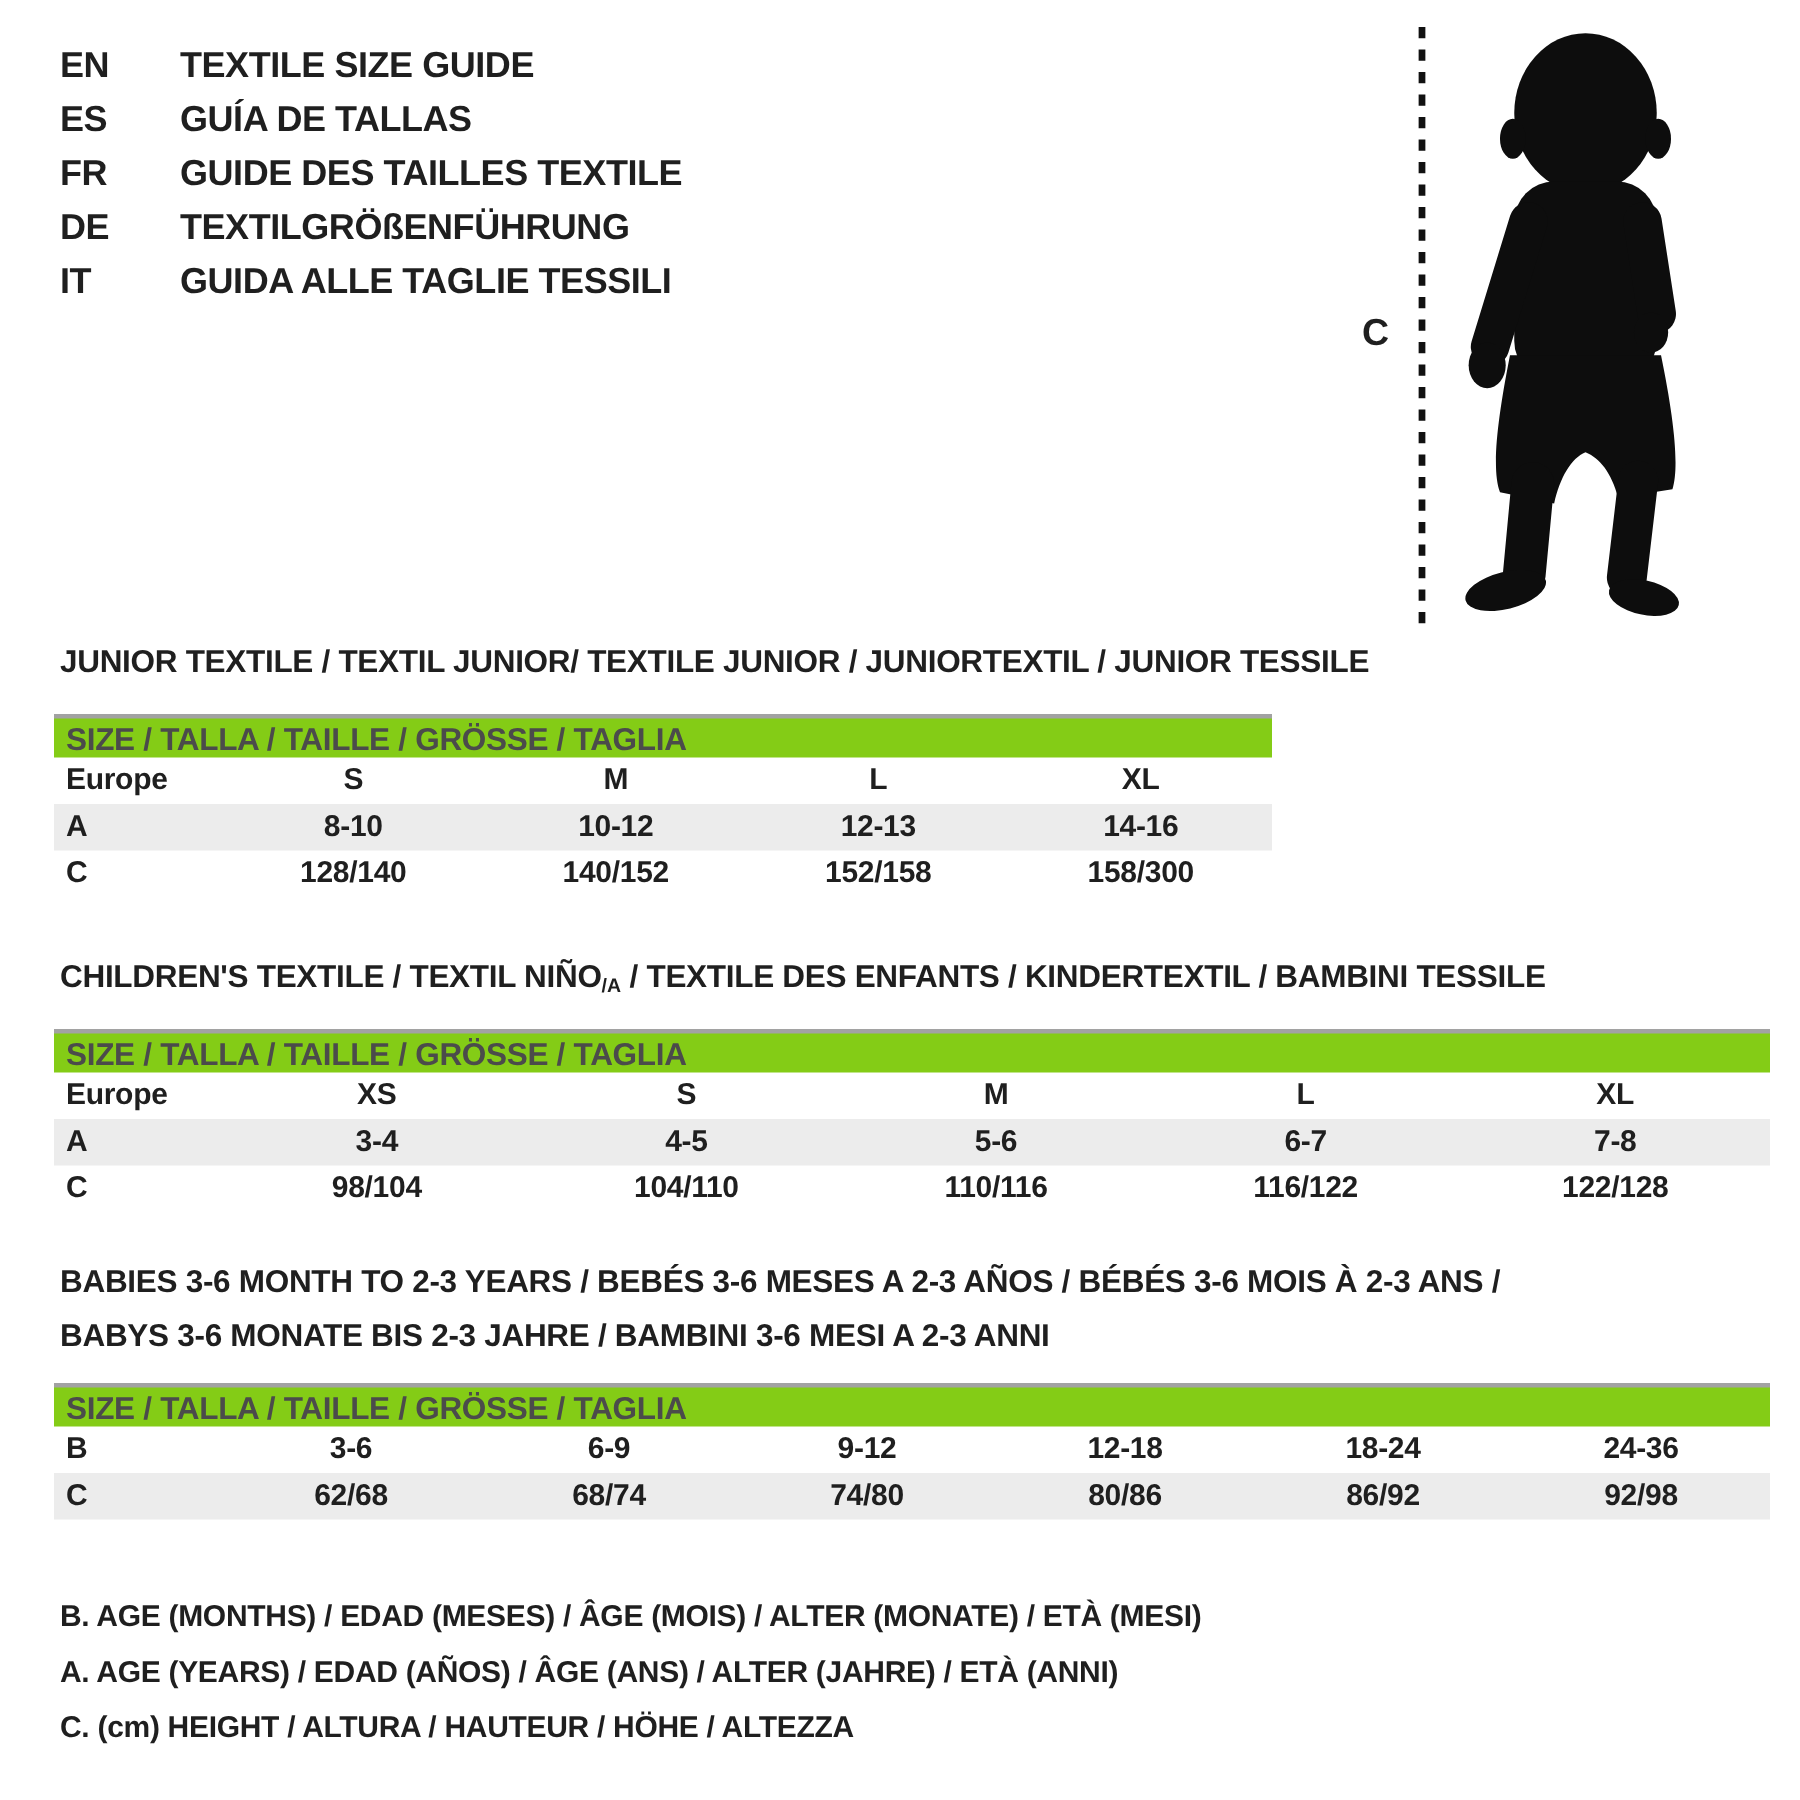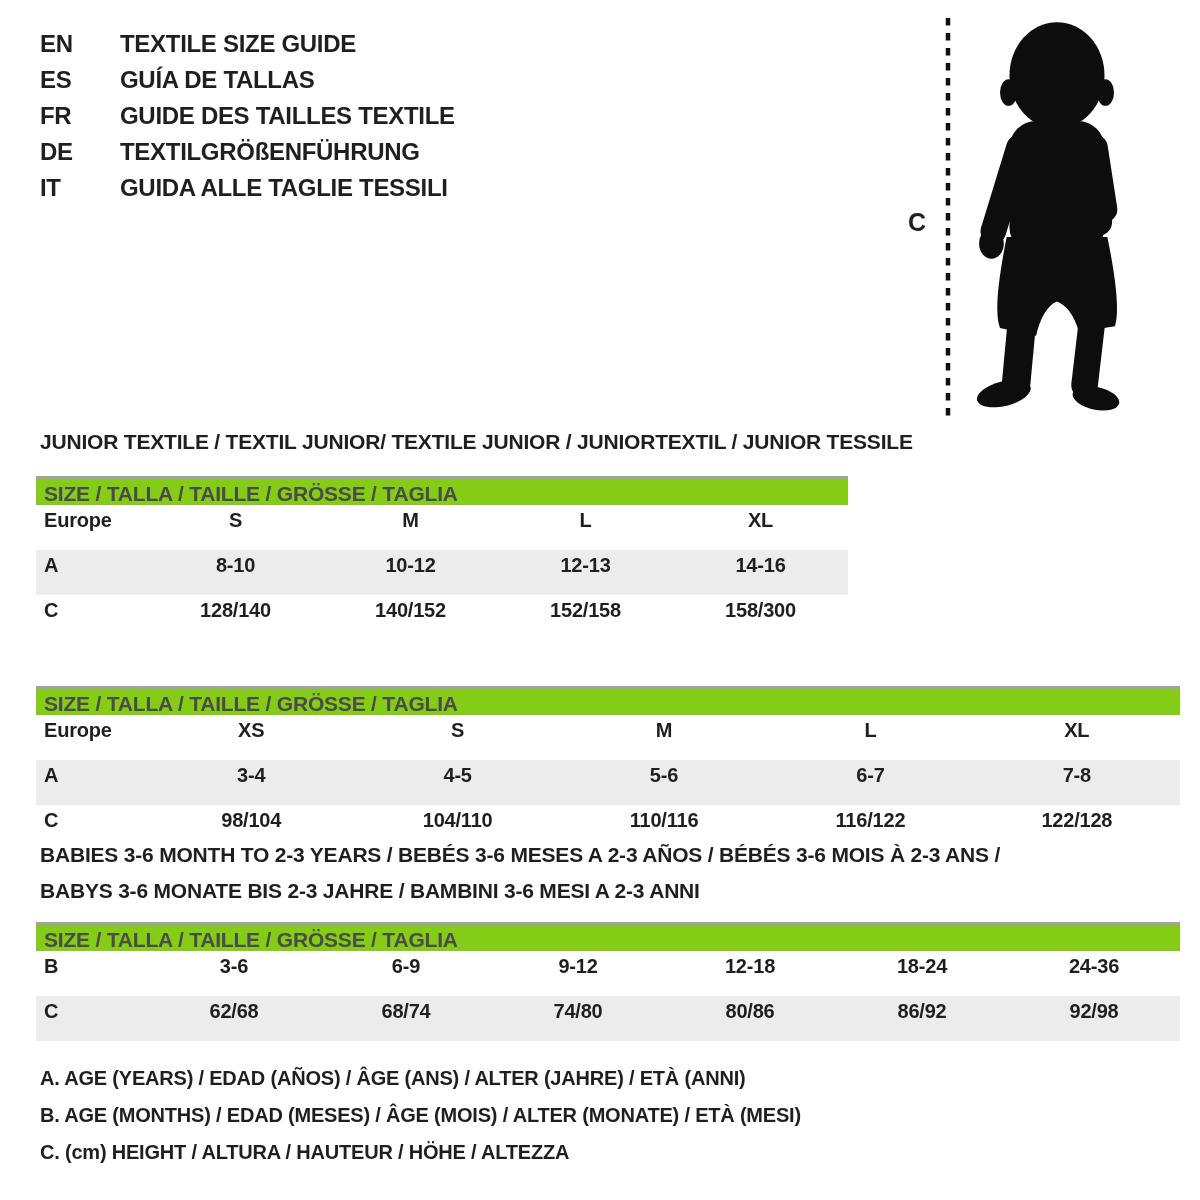--- a/index.html
+++ b/index.html
@@ -33,21 +33,21 @@
 
   
   .size-table { position:absolute; left:36px; }
   .w-narrow { width:812px; }
   .w-wide   { width:1144px; }
   .size-bar {
     background:#84cc16; border-top:3px solid #a2a2a2;
     color:#4b4b4b; font-weight:bold; font-size:21px; letter-spacing:-0.2px;
     height:29px; line-height:29px; padding-left:8px; box-sizing:border-box;
   }
-  .trow { display:flex; height:45px; line-height:31px; font-weight:bold; font-size:20px; letter-spacing:-0.2px; }
+  .trow { display:flex; height:31px; line-height:31px; font-weight:bold; font-size:20px; letter-spacing:-0.2px; }
   .trow.alt { background:#ececec; }
   .tlabel { width:112px; padding-left:8px; box-sizing:border-box; text-align:left; }
   .tcell  { flex:1; text-align:center; }
 
   
   .legend {
     position:absolute; left:40px; top:1060px;
     font-size:20px; font-weight:bold; letter-spacing:-0.2px; line-height:37px;
     white-space:nowrap;
   }
@@ -120,20 +120,23 @@
     </div>
     <div class="trow">
       <div class="tlabel">C</div>
       <div class="tcell">128/140</div>
       <div class="tcell">140/152</div>
       <div class="tcell">152/158</div>
       <div class="tcell">158/300</div>
     </div>
   </div>
 
+  <div class="section-title" style="top:640px;">
+    <span>CHILDREN'S TEXTILE / TEXTIL NIÑO</span><span class="title-sub">/A</span><span> / TEXTILE DES ENFANTS / KINDERTEXTIL / BAMBINI TESSILE</span>
+  </div>
   <div class="size-table w-wide" style="top:686px;">
     <div class="size-bar">SIZE / TALLA / TAILLE / GRÖSSE / TAGLIA</div>
     <div class="trow">
       <div class="tlabel">Europe</div>
       <div class="tcell">XS</div>
       <div class="tcell">S</div>
       <div class="tcell">M</div>
       <div class="tcell">L</div>
       <div class="tcell">XL</div>
     </div>
@@ -173,18 +176,18 @@
       <div class="tcell">62/68</div>
       <div class="tcell">68/74</div>
       <div class="tcell">74/80</div>
       <div class="tcell">80/86</div>
       <div class="tcell">86/92</div>
       <div class="tcell">92/98</div>
     </div>
   </div>
 
   <div class="legend">
+    <div>B. AGE (MONTHS) / EDAD (MESES) / ÂGE (MOIS) / ALTER (MONATE) / ETÀ (MESI)</div>
     <div>A. AGE (YEARS) / EDAD (AÑOS) / ÂGE (ANS) / ALTER (JAHRE) / ETÀ (ANNI)</div>
-    <div>B. AGE (MONTHS) / EDAD (MESES) / ÂGE (MOIS) / ALTER (MONATE) / ETÀ (MESI)</div>
     <div>C. (cm) HEIGHT / ALTURA / HAUTEUR / HÖHE / ALTEZZA</div>
   </div>
 
 </div>
 
 </body></html>

